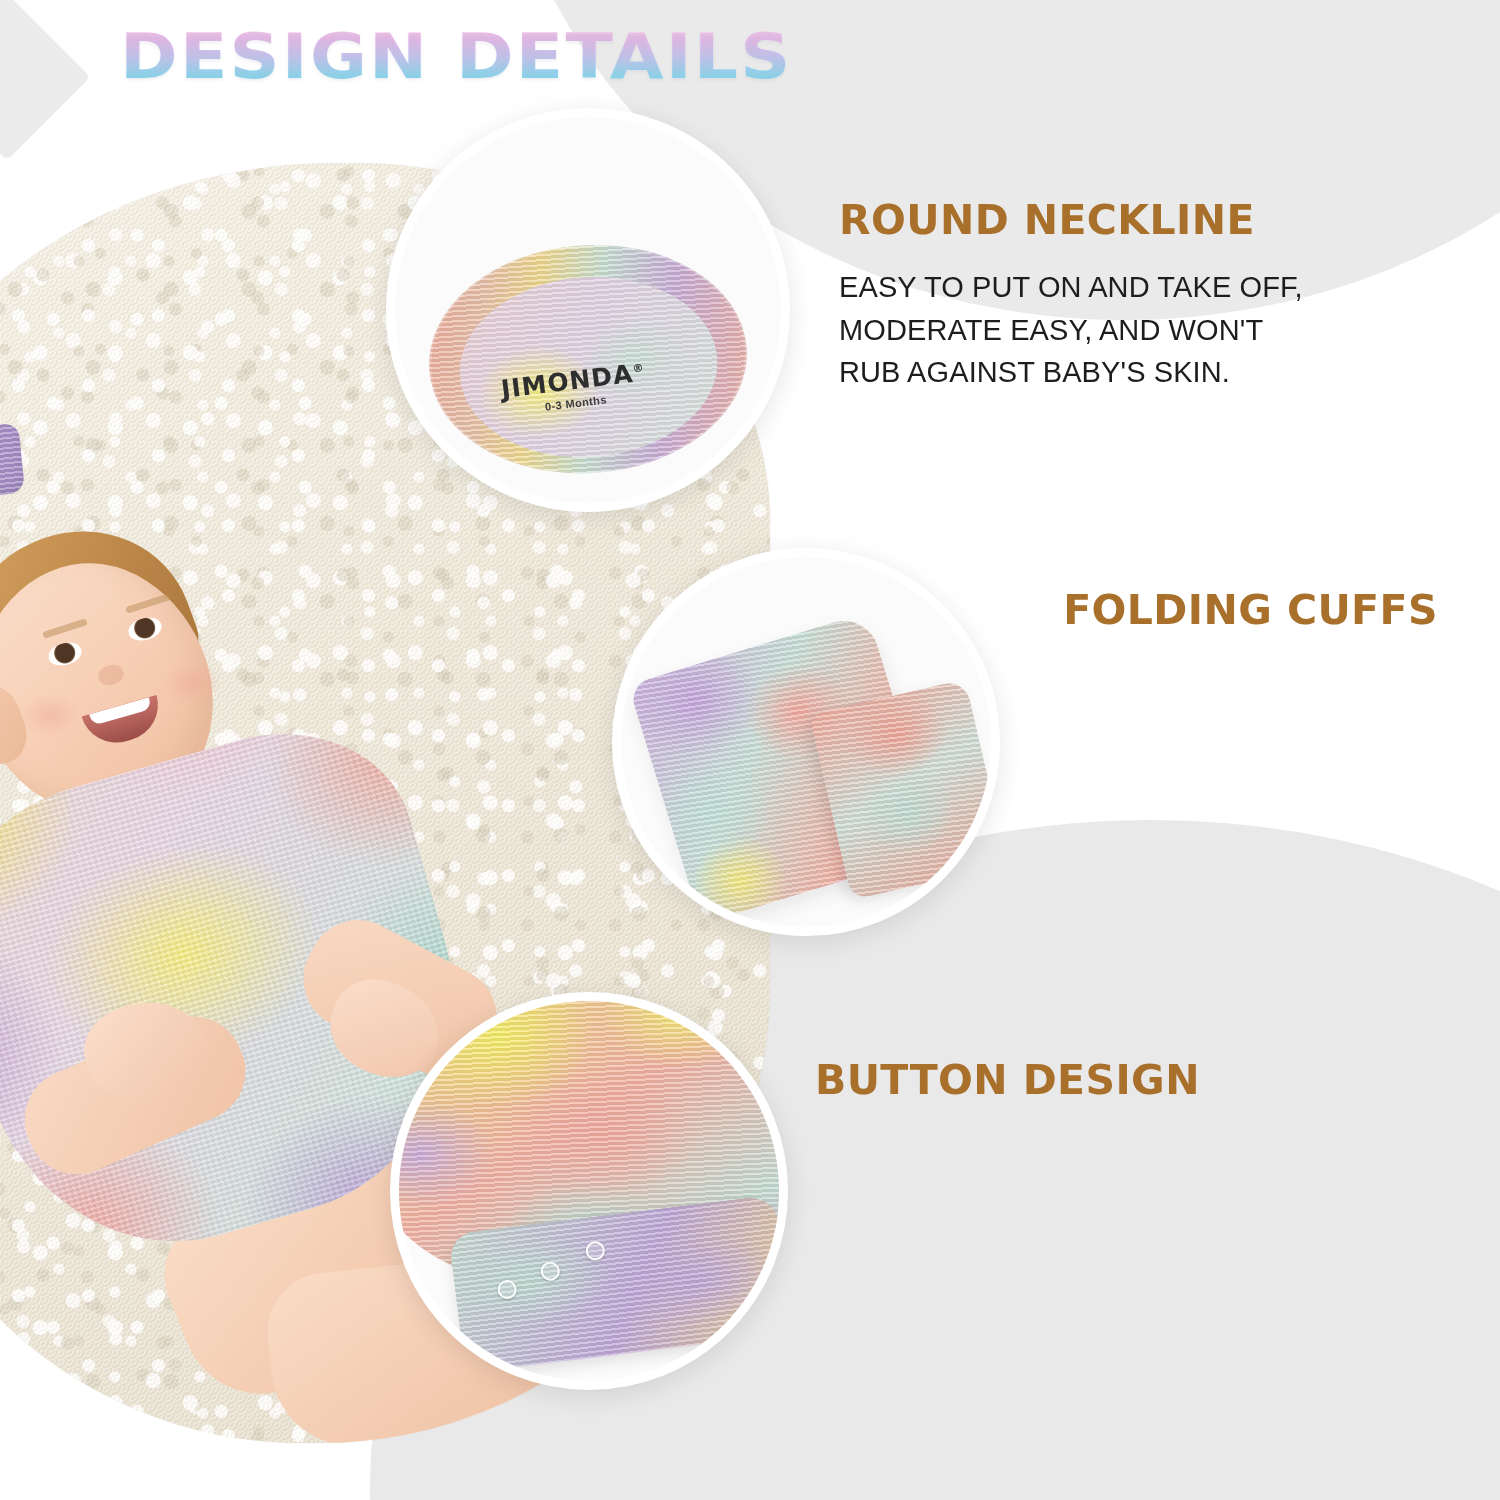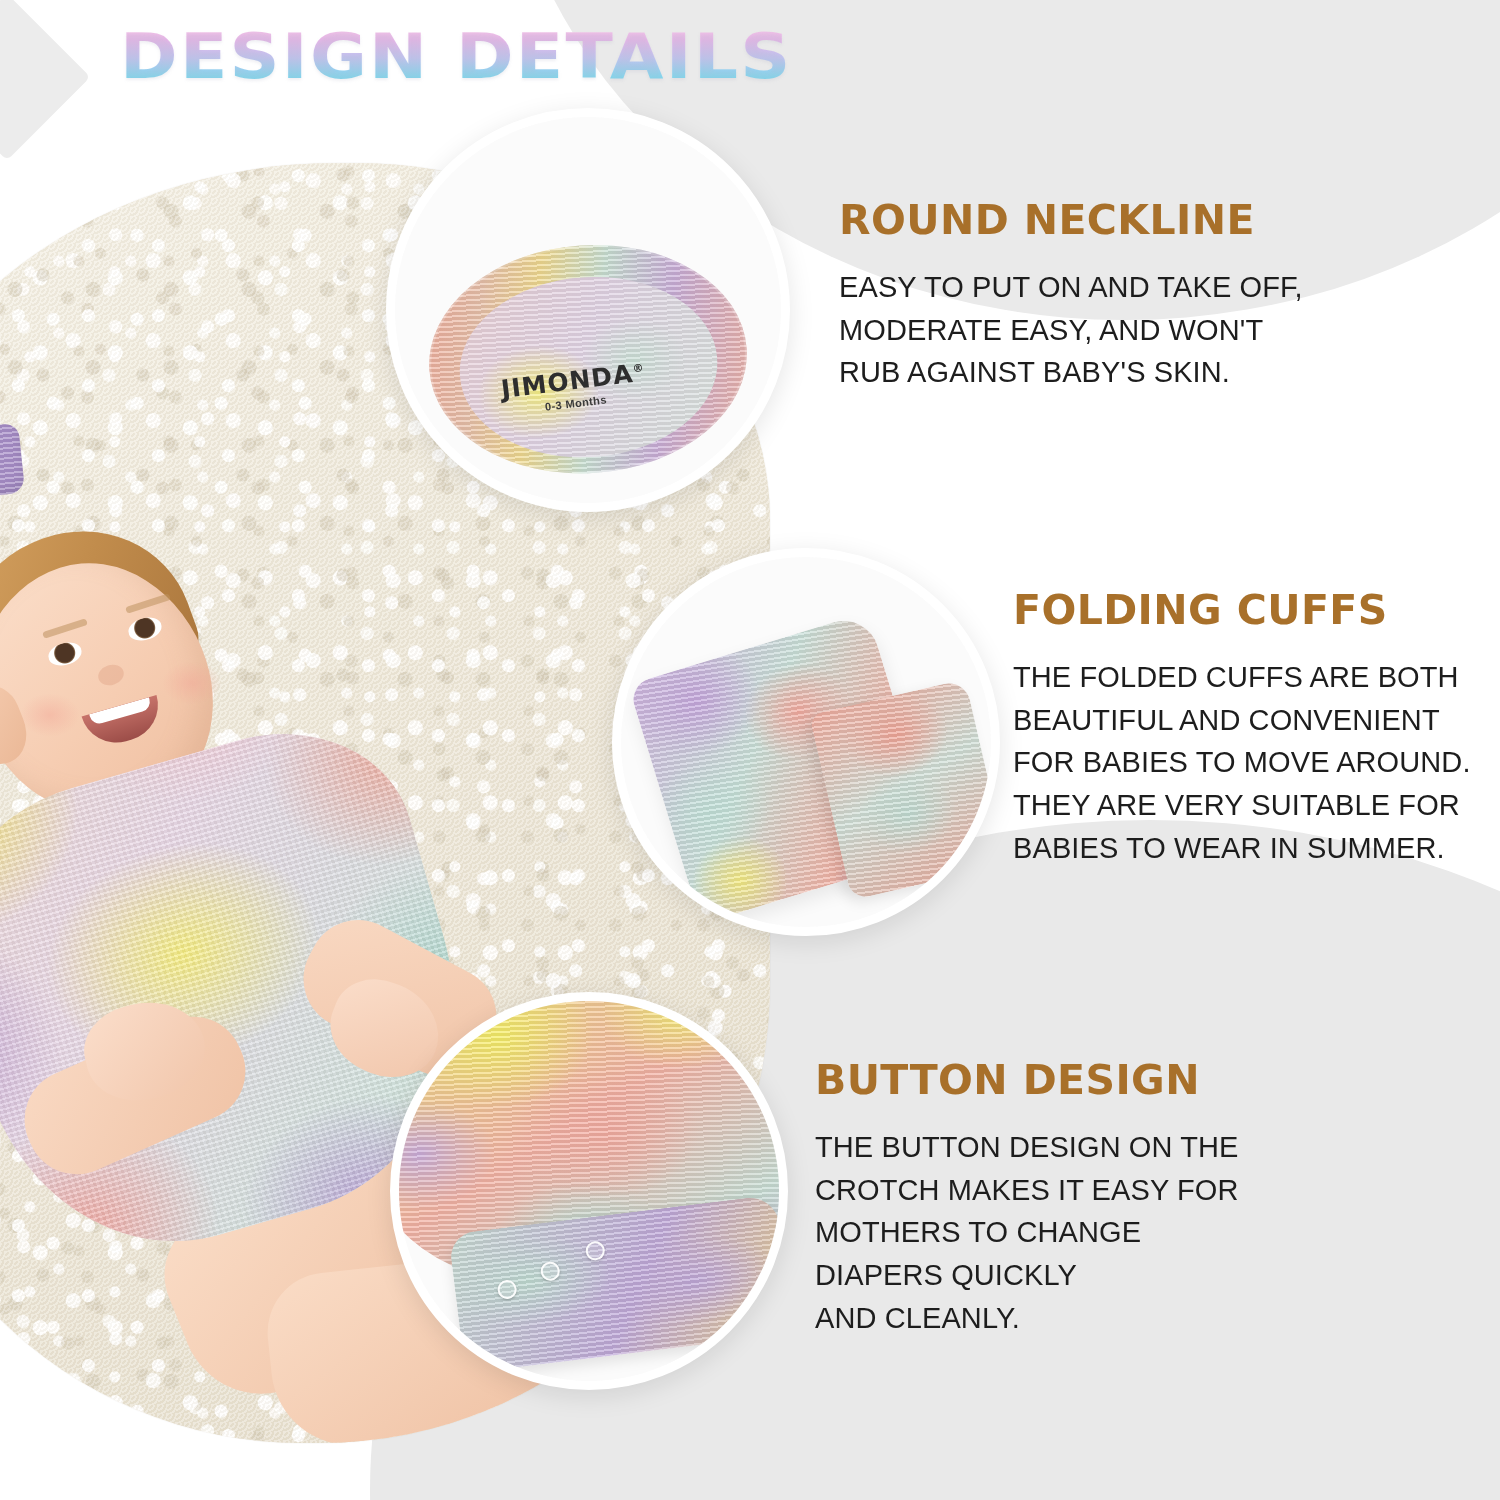--- a/index.html
+++ b/index.html
@@ -379,21 +379,21 @@
   .feature p {
     font-family:"Liberation Sans", sans-serif;
     font-size:29px;
     font-weight:400;
     line-height:1.47;
     color:#1d1d1d;
     letter-spacing:.1px;
   }
 
   #feature-neckline { left:815px; top:196px;  width:560px;margin-left:24px; }
-  #feature-cuffs    { left:1013px; top:586px; width:475px; }
+  #feature-cuffs    { left:1013px; top:586px; width:475px;text-align:center; }
   #feature-button   { left:815px; top:1056px; width:500px; }
 </style>
 </head>
 <body>
 
 <div class="bg-layer">
   <div class="curve-top-right"></div>
   <div class="curve-bottom-right"></div>
   <div class="corner-diamond"></div>
 </div>
@@ -462,31 +462,17 @@
   <h2>ROUND NECKLINE</h2>
   <p>
     <span>EASY TO PUT ON AND TAKE OFF,</span><br>
     <span>MODERATE EASY, AND WON'T</span><br>
     <span>RUB AGAINST BABY'S SKIN.</span>
   </p>
 </div>
 
 <div class="feature" id="feature-cuffs">
   <h2>FOLDING CUFFS</h2>
-  <p>
-    <span>THE FOLDED CUFFS ARE BOTH</span><br>
-    <span>BEAUTIFUL AND CONVENIENT</span><br>
-    <span>FOR BABIES TO MOVE AROUND.</span><br>
-    <span>THEY ARE VERY SUITABLE FOR</span><br>
-    <span>BABIES TO WEAR IN SUMMER.</span>
-  </p>
 </div>
 
 <div class="feature" id="feature-button">
   <h2>BUTTON DESIGN</h2>
-  <p>
-    <span>THE BUTTON DESIGN ON THE</span><br>
-    <span>CROTCH MAKES IT EASY FOR</span><br>
-    <span>MOTHERS TO CHANGE</span><br>
-    <span>DIAPERS QUICKLY</span><br>
-    <span>AND CLEANLY.</span>
-  </p>
 </div>
 
 </body></html>

